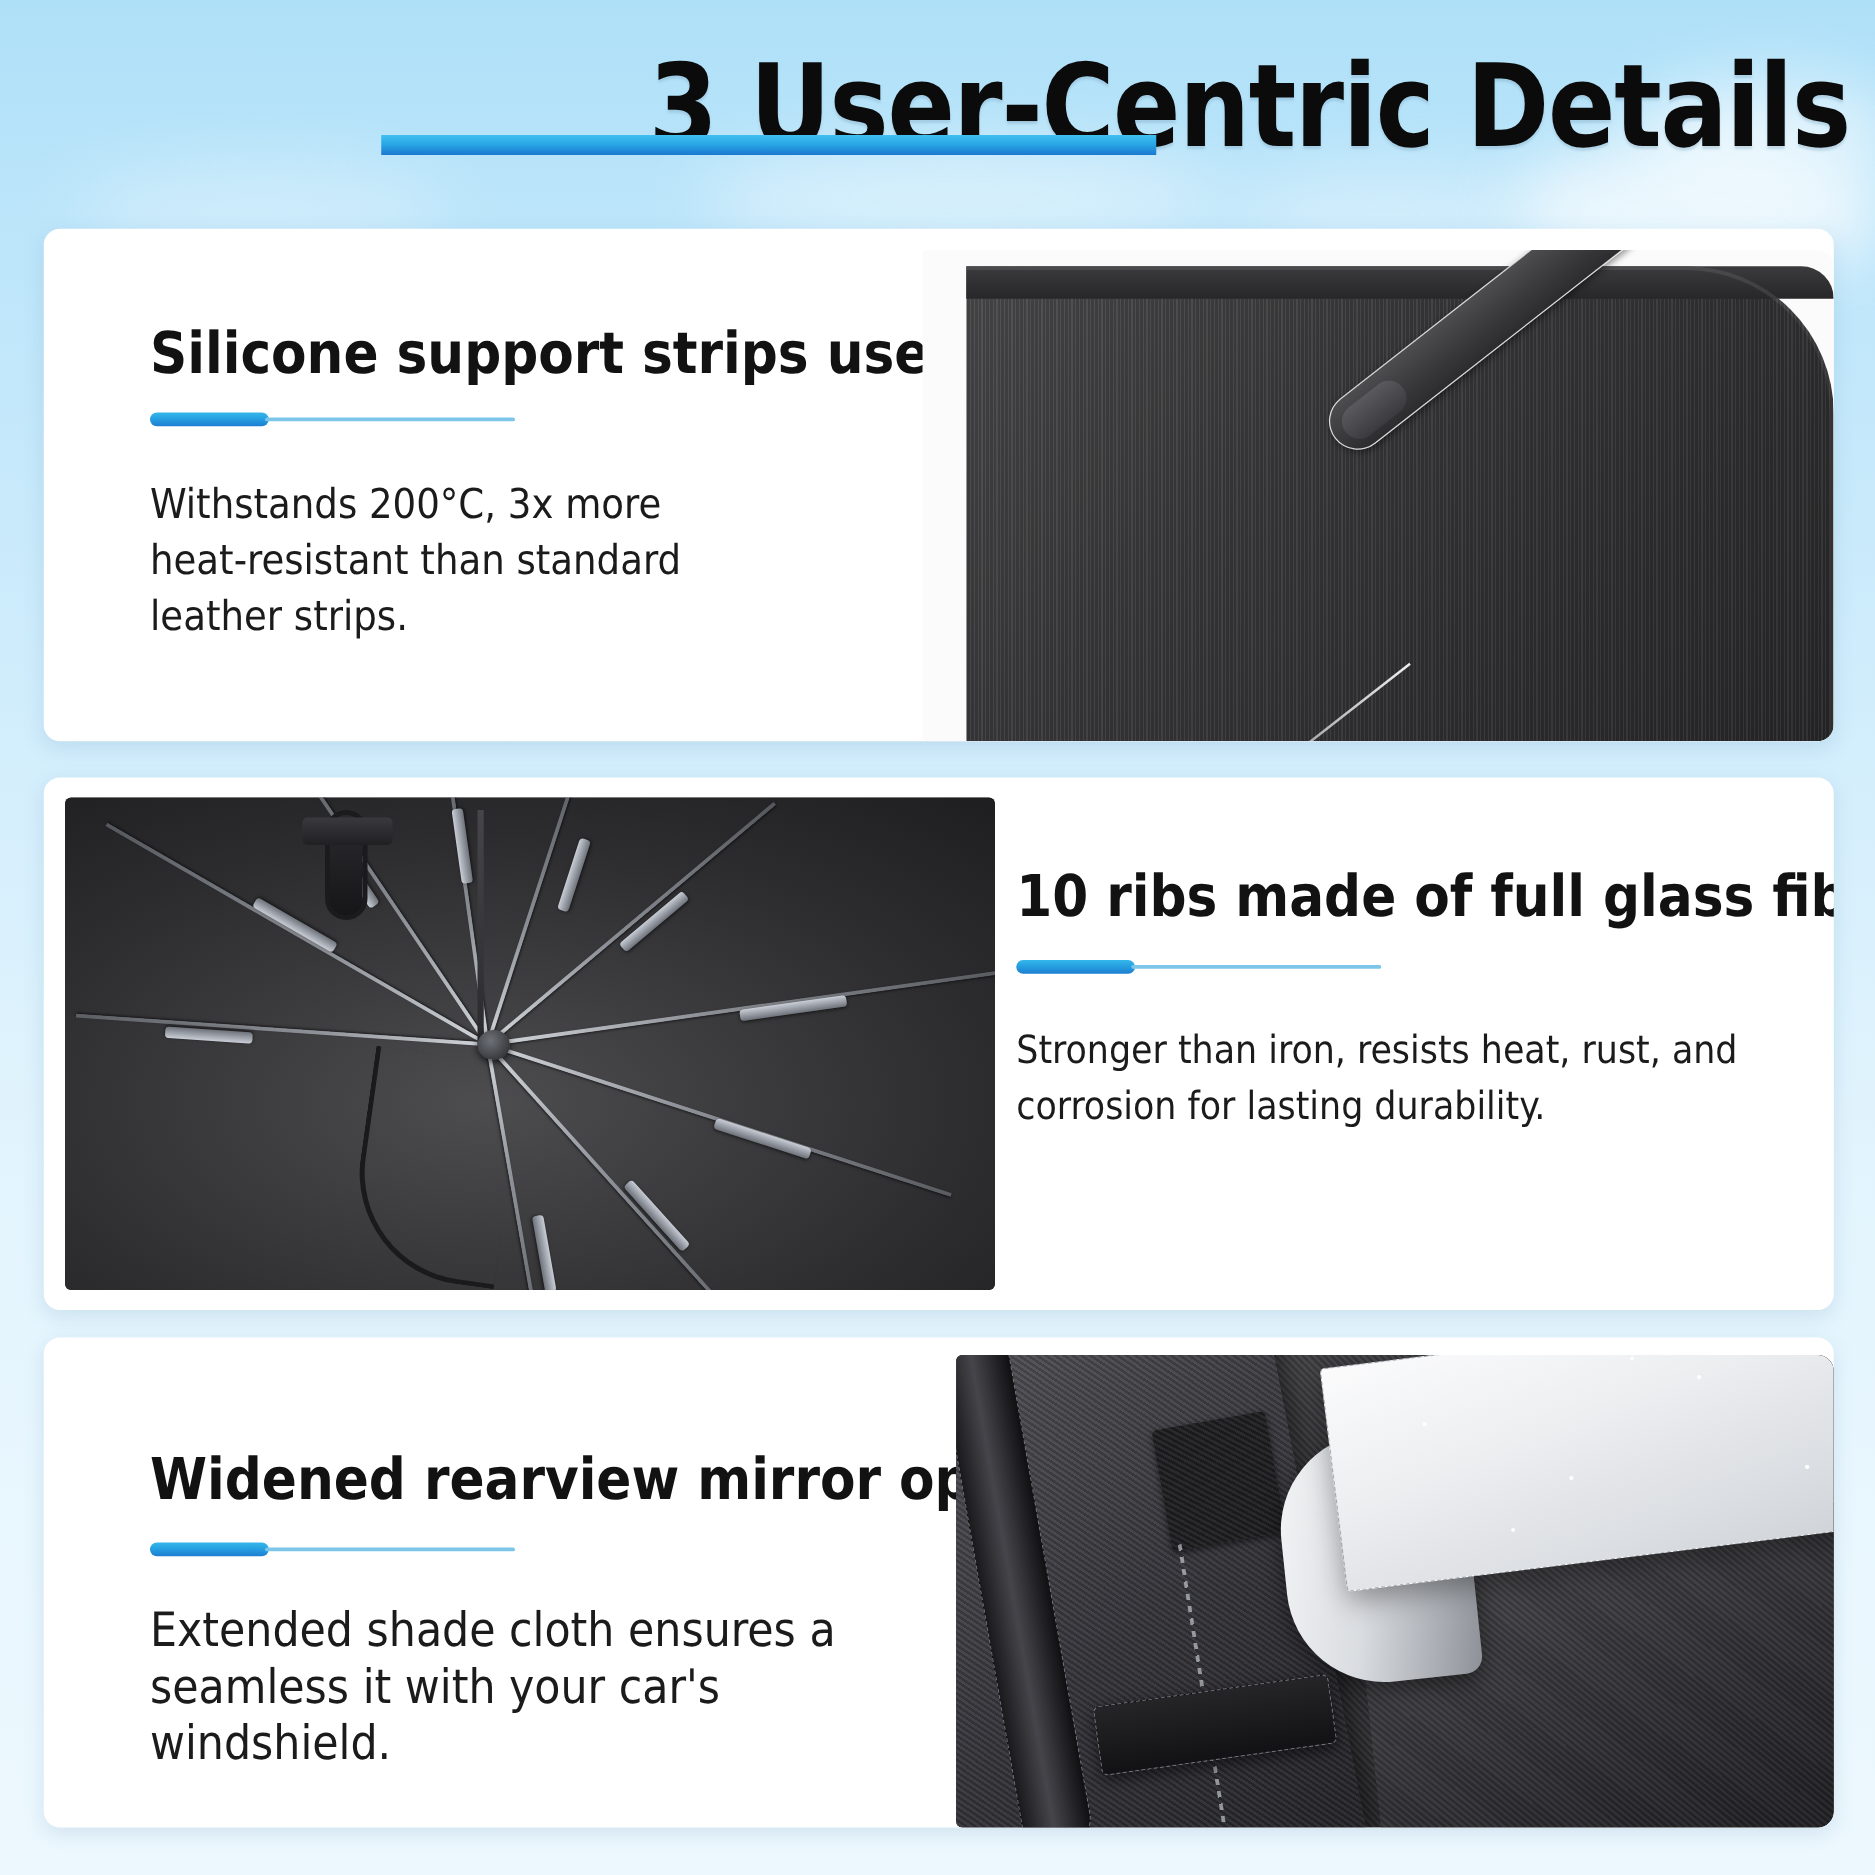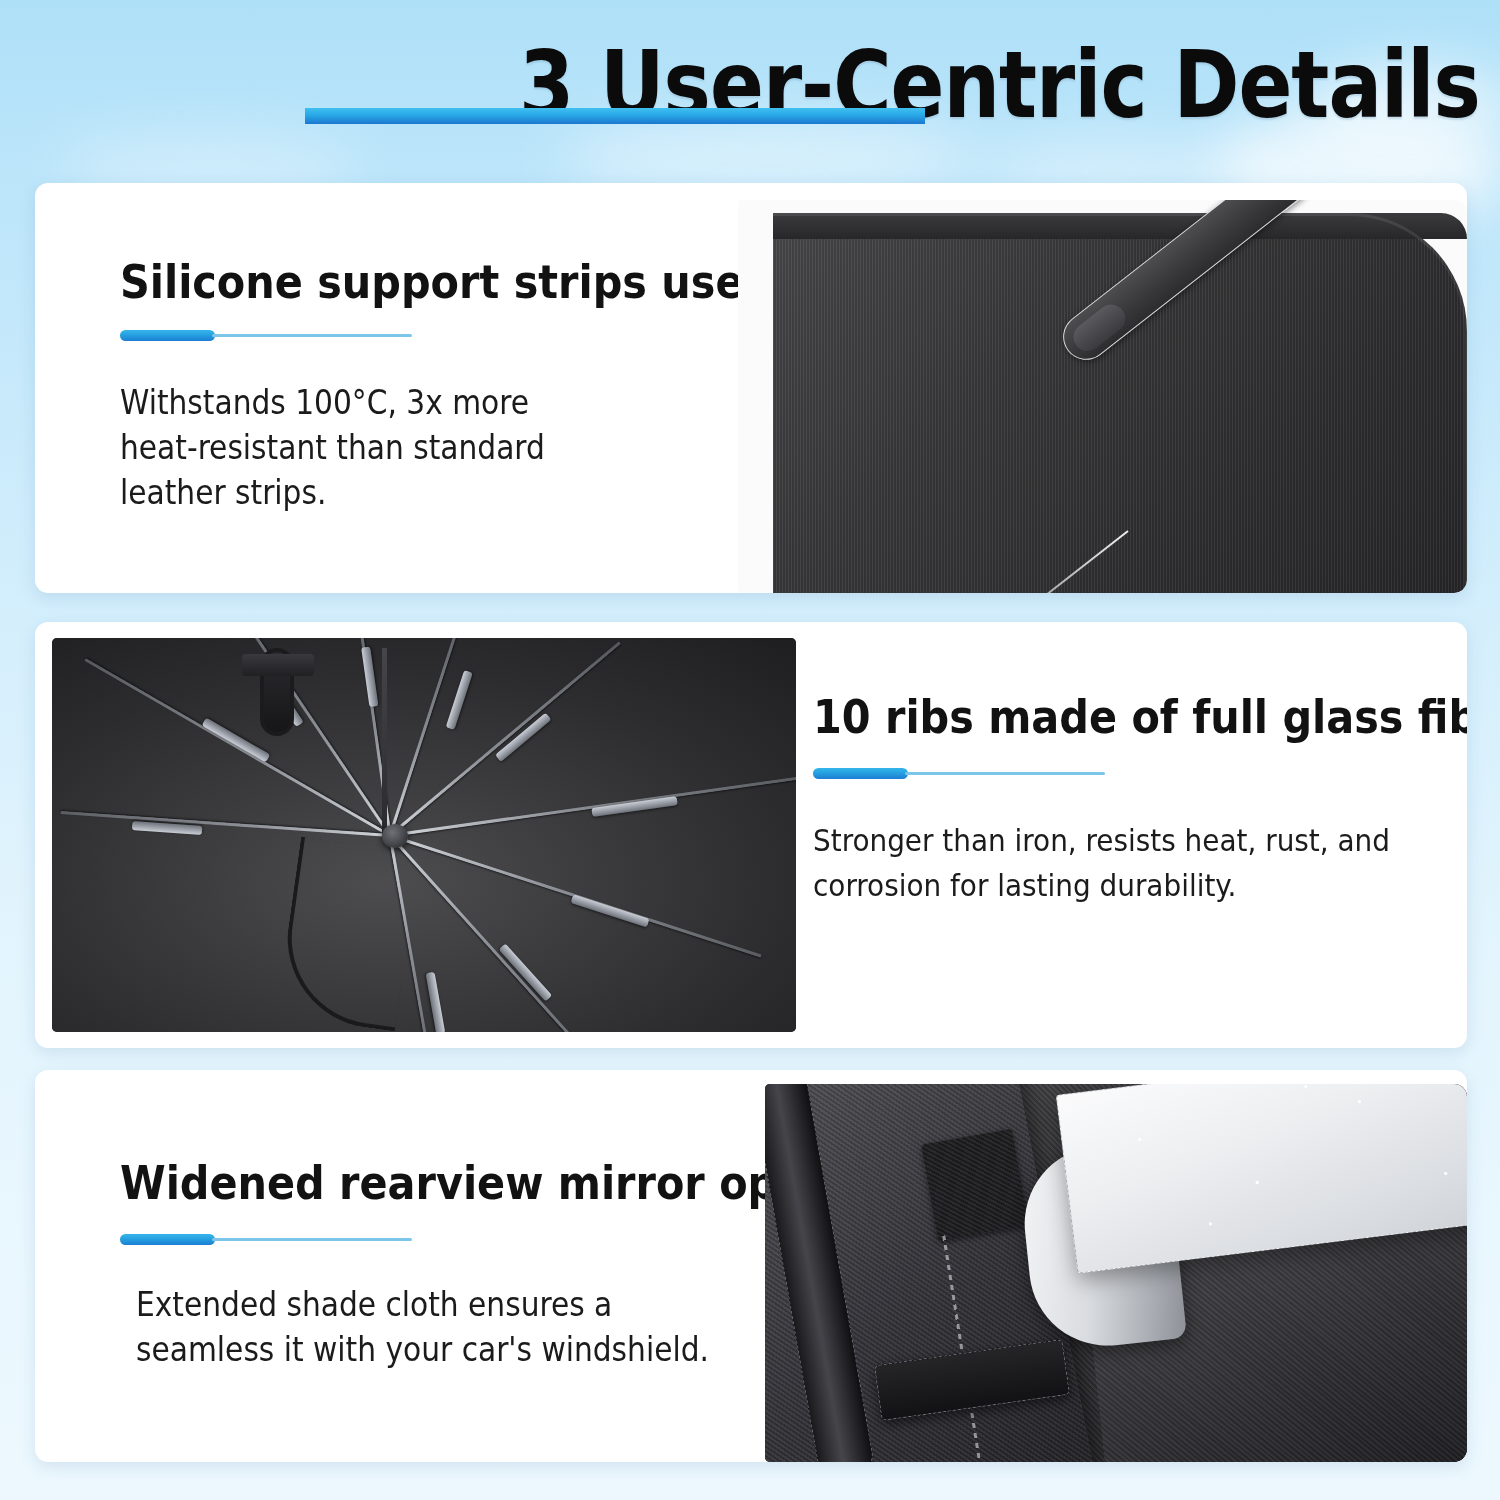--- a/index.html
+++ b/index.html
@@ -233,21 +233,21 @@
 <div class="title-underline"></div>
 
 <div class="card" id="card-1">
 
   <div class="text-pane" style="left:85px; width:600px;">
     <div class="card-heading" style="position:absolute; top:72px; left:0; font-size:46px; line-height:54px;">Silicone support strips used</div>
     <div class="divider" style="position:absolute; top:147px; left:0; width:292px;">
       <div class="thick"></div>
       <div class="thin"></div>
     </div>
-    <div class="card-body" style="position:absolute; top:197px; left:0; width:490px; font-size:33px; line-height:45px;">Withstands 100°C, 3x more heat-resistant than standard leather strips.</div>
+    <div class="card-body" style="position:absolute; top:197px; left:0; width:490px; font-size:33px; line-height:45px;">Withstands 200°C, 3x more heat-resistant than standard leather strips.</div>
   </div>
 
   <div class="photo" id="photo-1">
     <div class="shade"></div>
     <div class="topband"></div>
     <div class="edge"></div>
     <div class="wire"></div>
     <div class="strip">
       <div class="strip-rib"></div>
     </div>
@@ -301,21 +301,21 @@
 </div>
 
 <div class="card" id="card-3">
 
   <div class="text-pane" style="left:85px; width:660px;">
     <div class="card-heading" style="position:absolute; top:86px; left:0; font-size:46px; line-height:54px;">Widened rearview mirror opening</div>
     <div class="divider" style="position:absolute; top:164px; left:0; width:292px;">
       <div class="thick"></div>
       <div class="thin"></div>
     </div>
-    <div class="card-body" style="position:absolute; top:212px; left:16px; width:600px; font-size:33px; line-height:45px;">Extended shade cloth ensures a seamless it with your car's windshield.</div>
+    <div class="card-body" style="position:absolute; top:212px; left:0; width:600px; font-size:38px; line-height:45px;">Extended shade cloth ensures a seamless it with your car's windshield.</div>
   </div>
 
   <div class="photo" id="photo-3">
     <div class="base"></div>
     <div class="panel-left"></div>
     <div class="ridge"></div>
     <div class="velcro"></div>
     <div class="panel-right"></div>
     <div class="seam"></div>
     <div class="flap-roll"></div>

